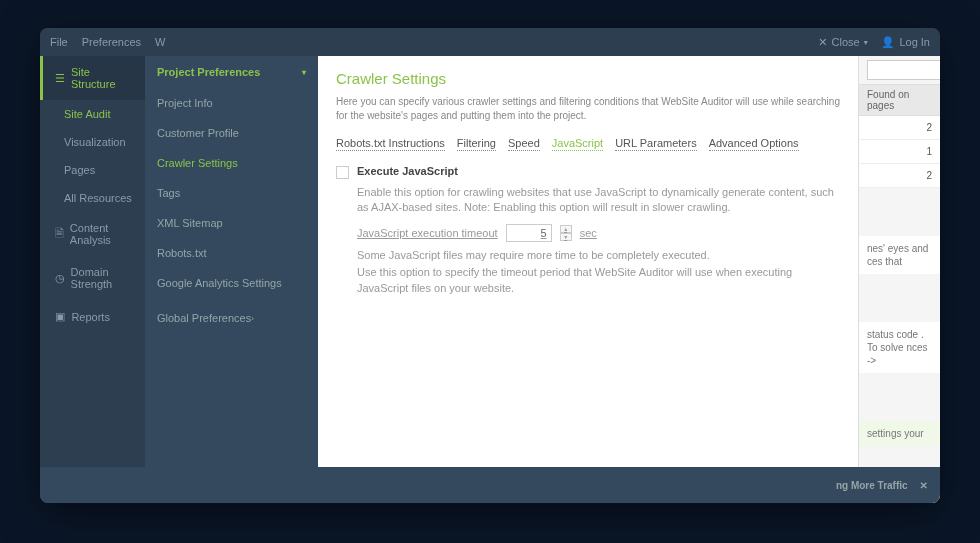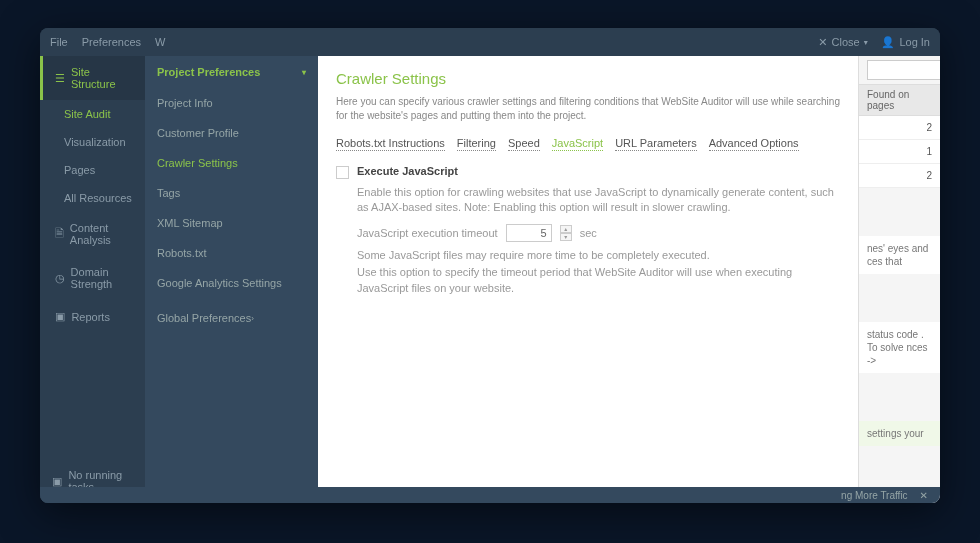--- a/index.html
+++ b/index.html
@@ -24,35 +24,35 @@
 .content { flex: 1; background: #fff; padding: 14px 18px; overflow: hidden; position: relative; }
 .content h2 { color: #8bc34a; font-size: 15px; font-weight: normal; margin-bottom: 8px; }
 .content-desc { color: #888; font-size: 10px; margin-bottom: 14px; line-height: 1.4; }
 .tabs { display: flex; gap: 12px; font-size: 11px; color: #555; margin-bottom: 14px; }
 .tab { cursor: pointer; border-bottom: 1px dotted #888; padding-bottom: 1px; }
 .tab.active { color: #8bc34a; border-bottom-color: #8bc34a; }
 .option-row { display: flex; align-items: flex-start; gap: 8px; margin-bottom: 6px; }
 .checkbox { width: 13px; height: 13px; border: 1px solid #ccc; background: #fff; margin-top: 1px; flex-shrink: 0; }
 .option-label { font-size: 11px; color: #444; font-weight: bold; }
 .option-help { font-size: 11px; color: #999; margin-left: 21px; line-height: 1.4; margin-bottom: 8px; }
-.timeout-row { margin-left: 21px; display: flex; align-items: center; gap: 8px; font-size: 11px; color: #999; margin-bottom: 6px; }
+.timeout-row { margin-left: 21px; display: flex; align-items: center; gap: 8px; font-size: 11px; color: #999; margin-bottom: 6px; text-decoration: underline; }
 .timeout-input { width: 46px; height: 18px; border: 1px solid #ccc; text-align: right; padding-right: 4px; font-size: 11px; color: #666; }
 .spinner { width: 12px; display: flex; flex-direction: column; }
 .spinner-btn { height: 8px; border: 1px solid #ccc; background: #f5f5f5; font-size: 6px; line-height: 6px; text-align: center; cursor: pointer; }
 .right-panel { width: 82px; background: #f5f5f5; border-left: 1px solid #ddd; display: flex; flex-direction: column; font-size: 10px; }
 .rebuild-btn { margin: 8px; padding: 6px 4px; background: #fff; border: 1px solid #ddd; text-align: center; font-size: 10px; color: #555; cursor: pointer; display: flex; flex-direction: column; align-items: center; gap: 2px; }
 .rebuild-icon { width: 14px; height: 14px; border: 1.5px solid #8bc34a; border-radius: 2px; position: relative; }
 .rebuild-icon::after { content:''; position:absolute; width:6px; height:6px; border:1.5px solid #8bc34a; border-top:none; border-left:none; top:2px; left:2px; transform: rotate(-45deg); }
 .search-row { margin: 4px 8px; display: flex; gap: 4px; align-items: center; }
 .search-input { flex:1; height: 20px; border: 1px solid #ccc; background: #fff; }
 .found-header { padding: 4px 8px; background: #e8e8e8; color: #666; font-size: 10px; border-top: 1px solid #ddd; border-bottom: 1px solid #ddd; }
 .found-row { padding: 6px 8px; text-align: right; color: #555; border-bottom: 1px solid #eee; background: #fff; }
 .snippet { padding: 6px 8px; color: #777; font-size: 10px; line-height: 1.3; background: #fff; margin-top: 48px; }
 .snippet.green { background: #f0f8e8; }
-.footer-bar { position: absolute; bottom: 0; left: 0; right: 0; height: 16px; background: #34495e; color: #95a5a6; font-size: 10px; display: flex; align-items: center; padding: 0 12px; }
+.footer-bar { position: absolute; bottom: 0; left: 0; right: 0; height: 36px; background: #34495e; color: #95a5a6; font-size: 10px; display: flex; align-items: center; padding: 0 12px; font-weight: bold; }
 .footer-close { margin-left: auto; cursor: pointer; color: #95a5a6; }
 .chev { font-size: 8px; }
 </style>
 </head>
 <body>
 
 <div class="window">
   <div class="topbar">
     <div class="topbar-left">
       <span class="topbar-item">File</span>

